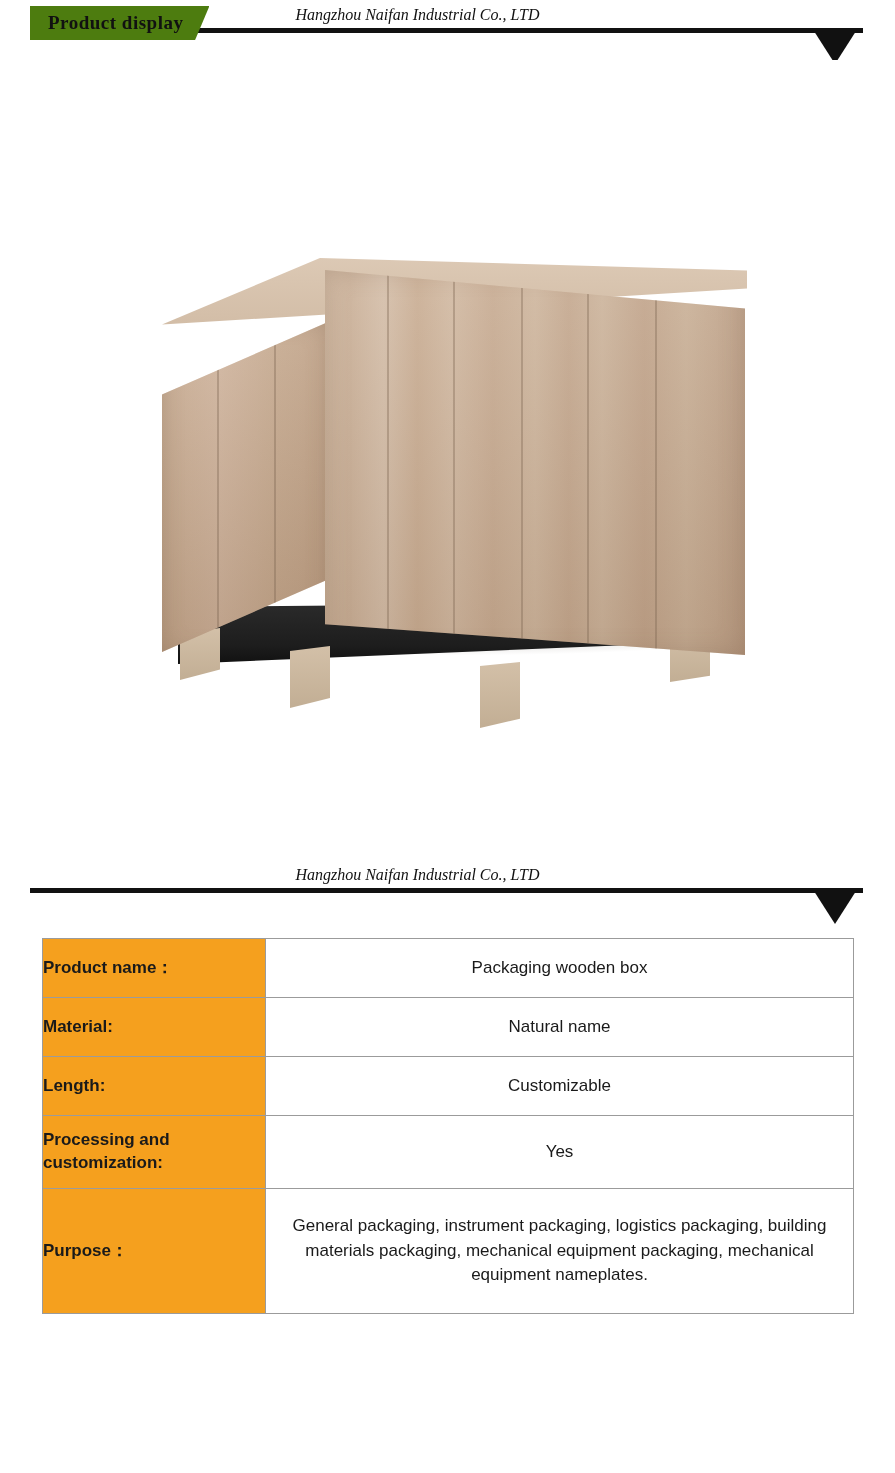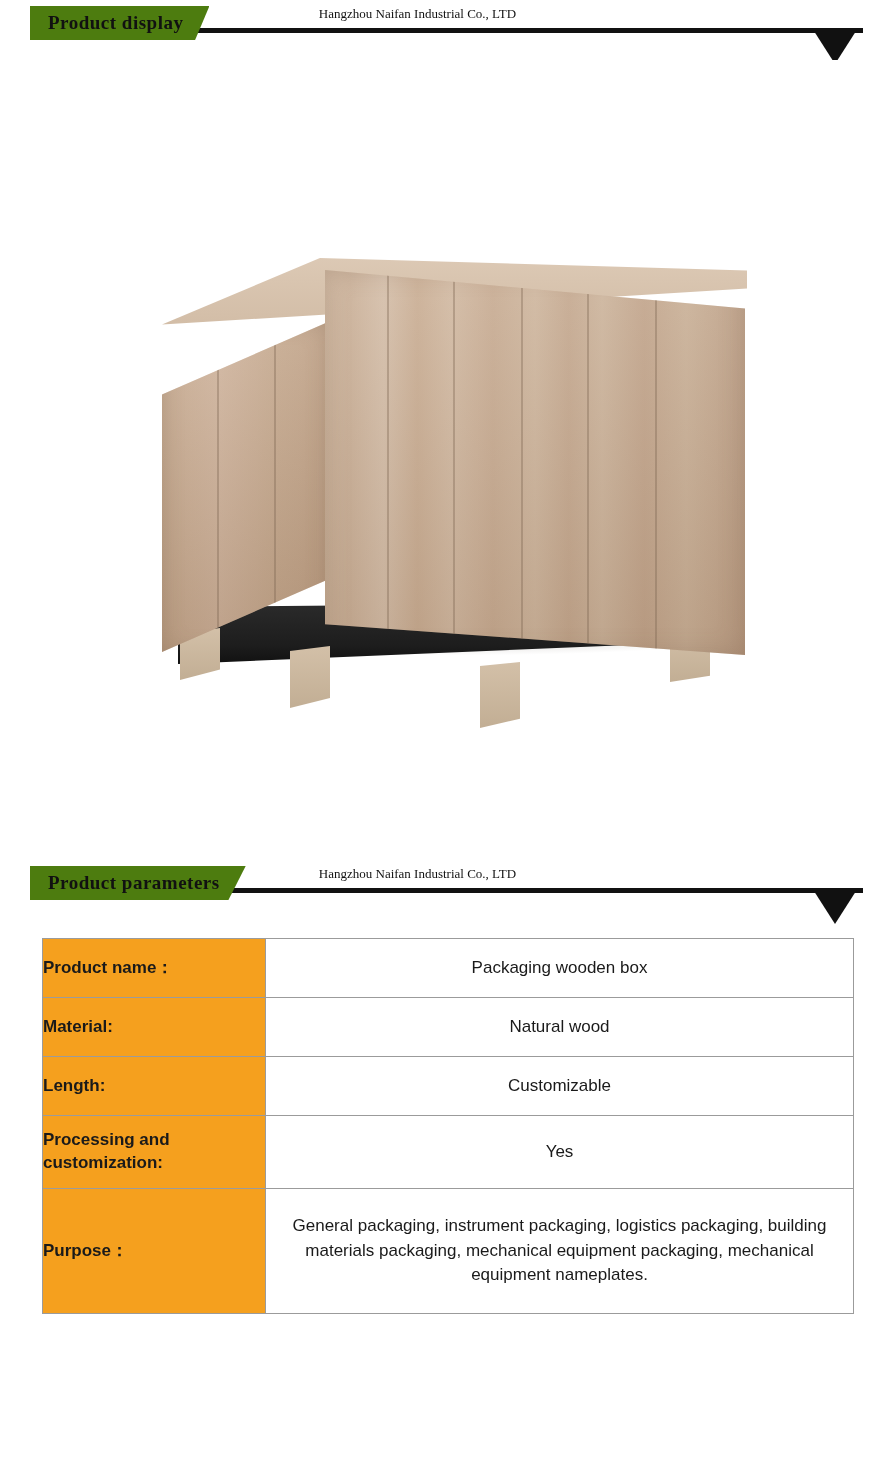--- a/index.html
+++ b/index.html
@@ -52,24 +52,25 @@
     letter-spacing: 0.5px;
     white-space: nowrap;
   }
   .header-company {
     position: absolute;
     left: 0;
     right: 0;
     top: 6px;
     text-align: center;
     font-family: "Liberation Serif", serif;
-    font-size: 13px;
+    font-size: 16px;
     color: #111111;
     padding-right: 60px;
     box-sizing: border-box;
+    font-style: italic;
   }
   .header-arrow {
     position: absolute;
     right: 32px;
     top: 20px;
     width: 56px;
     height: 44px;
   }
   .header-arrow .bar {
     position: absolute;
@@ -258,40 +259,37 @@
         <div class="plank" style="left:196px"></div>
         <div class="plank" style="left:262px"></div>
         <div class="plank" style="left:330px"></div>
       </div>
     </div>
   </div>
 </div>
 
 <div class="section-header">
   <div class="header-rule"></div>
-  <div class="header-tab skewed">
-    <span class="header-tab-label">Product parameters</span>
-  </div>
   <div class="header-company">Hangzhou Naifan Industrial Co., LTD</div>
   <div class="header-arrow">
     <div class="bar"></div>
     <div class="tri"></div>
   </div>
 </div>
 
 <div class="params-wrap">
   <table class="params">
     <tbody>
       <tr class="row-h1">
         <td class="param-label">Product name：</td>
         <td class="param-value">Packaging wooden box</td>
       </tr>
       <tr class="row-h1">
         <td class="param-label">Material:</td>
-        <td class="param-value">Natural wood</td>
+        <td class="param-value">Natural name</td>
       </tr>
       <tr class="row-h1">
         <td class="param-label">Length:</td>
         <td class="param-value">Customizable</td>
       </tr>
       <tr class="row-h2">
         <td class="param-label">Processing and customization:</td>
         <td class="param-value">Yes</td>
       </tr>
       <tr class="row-h3">

